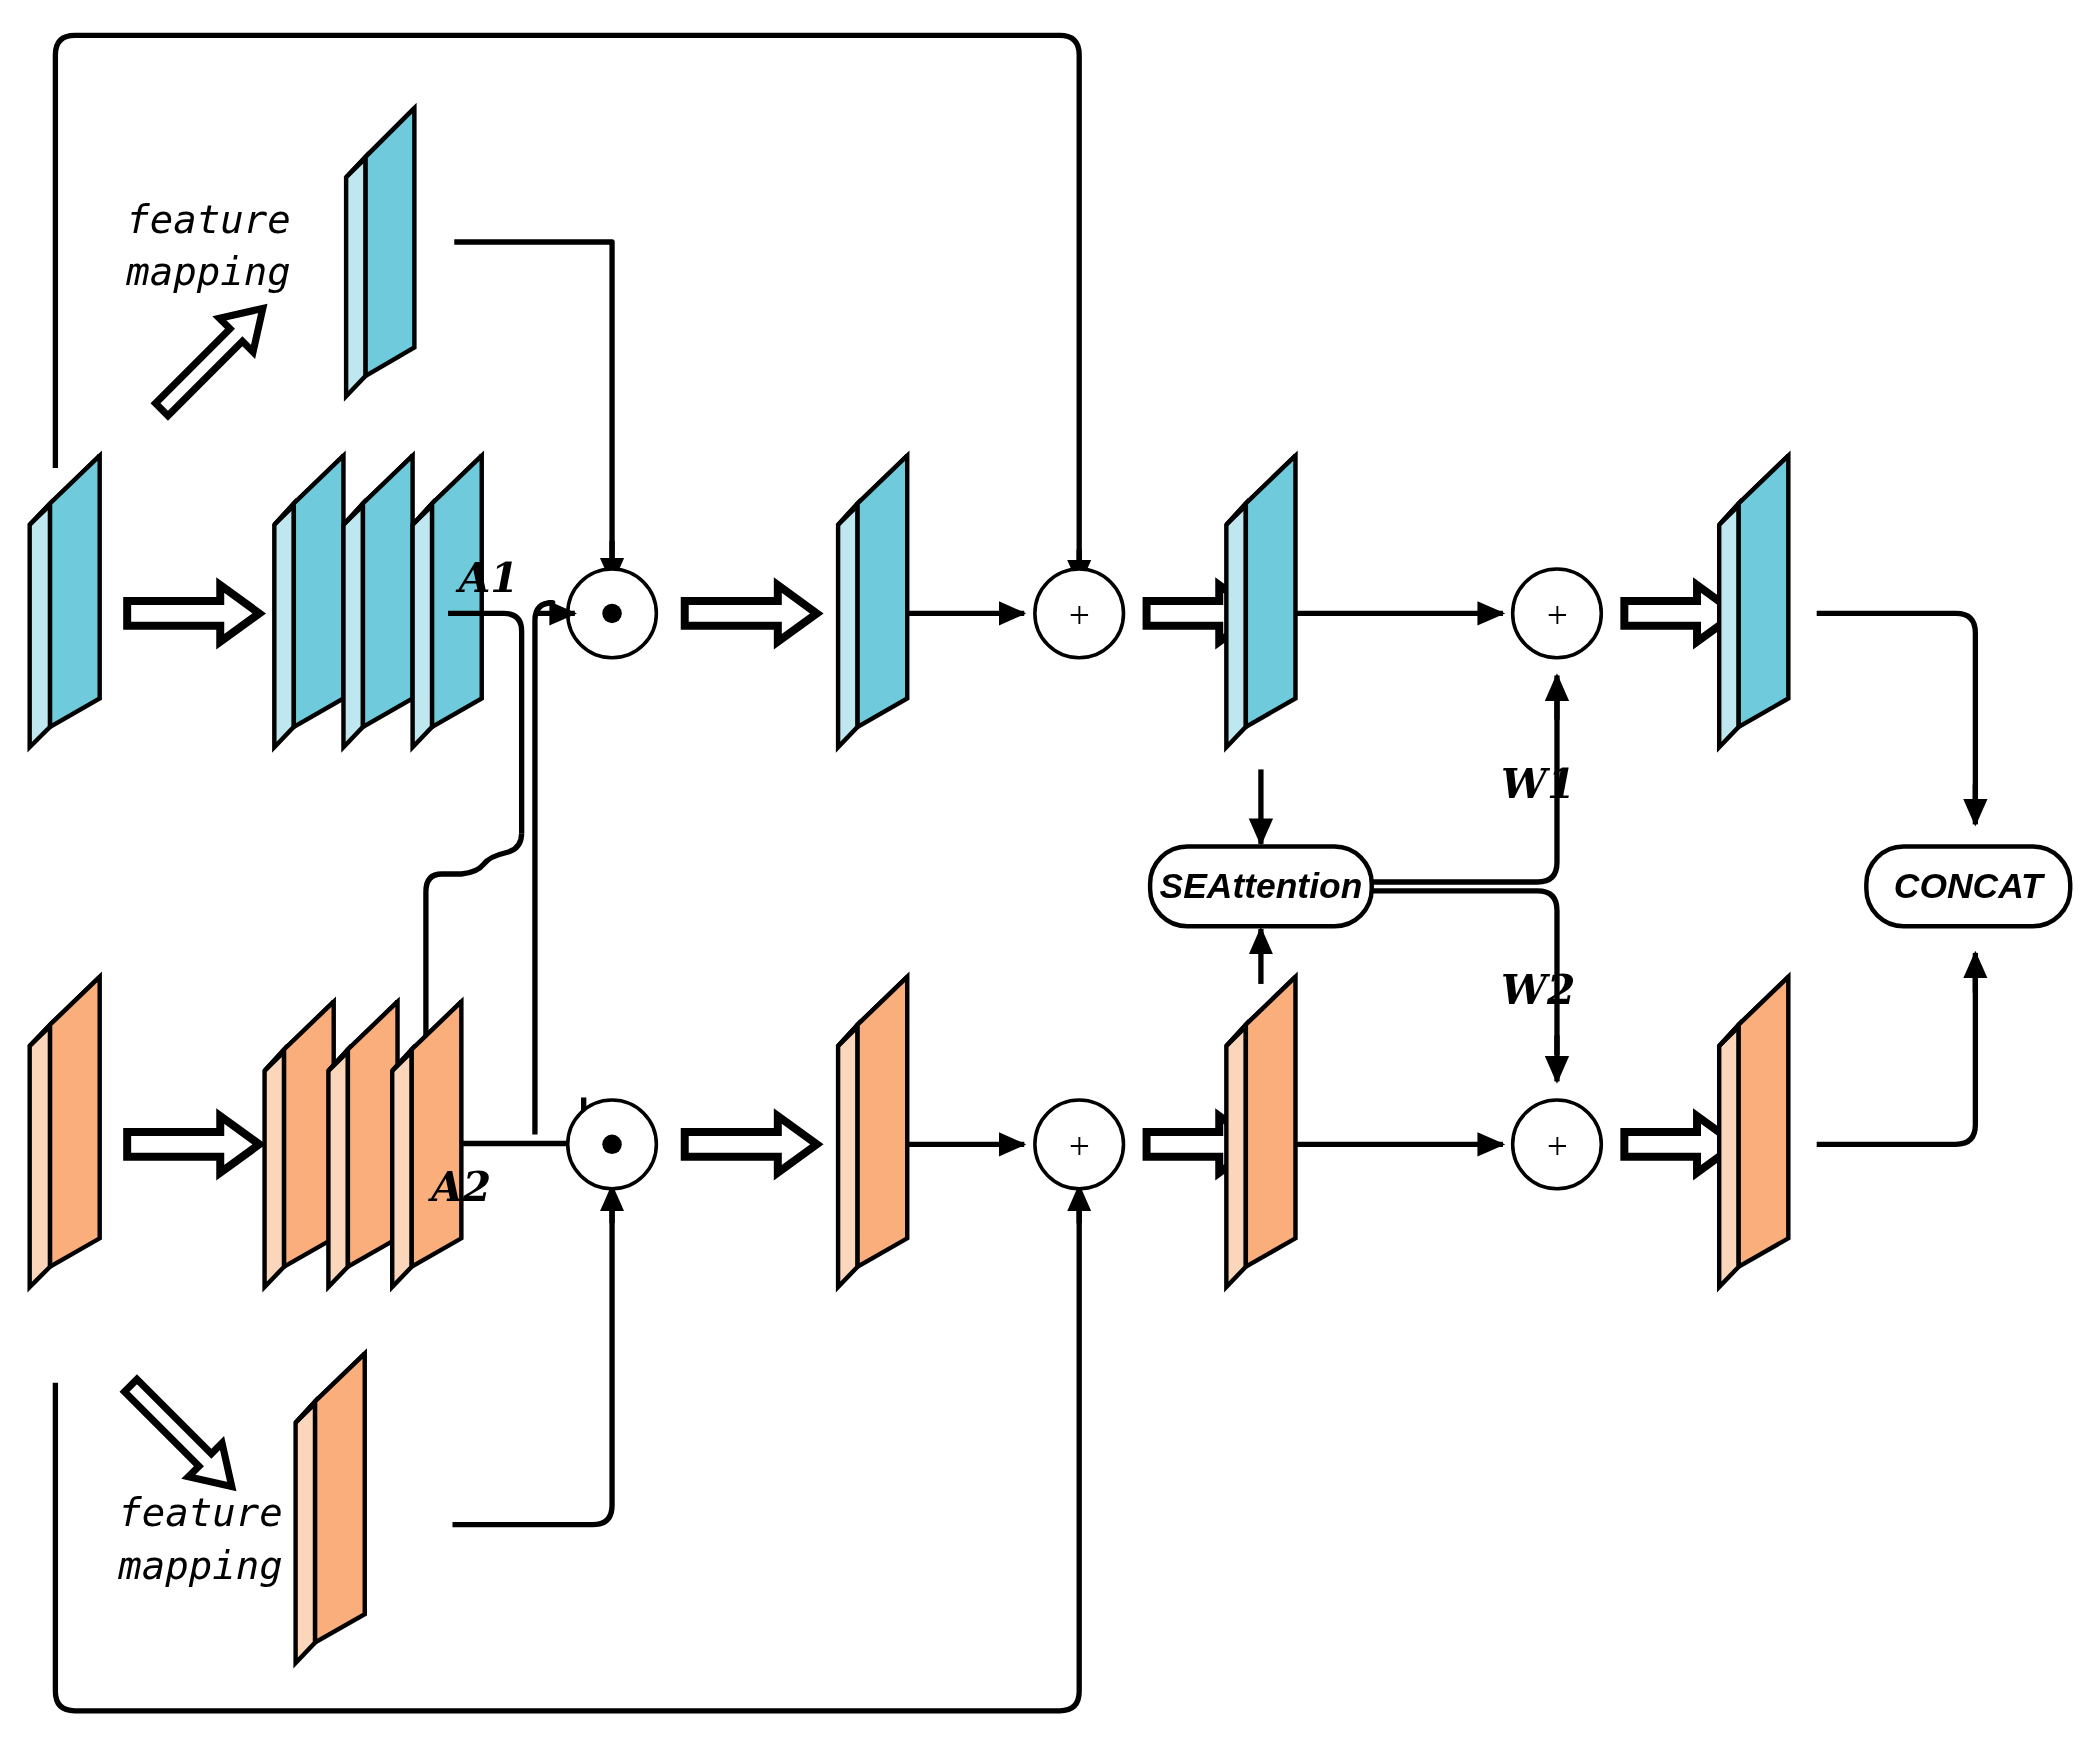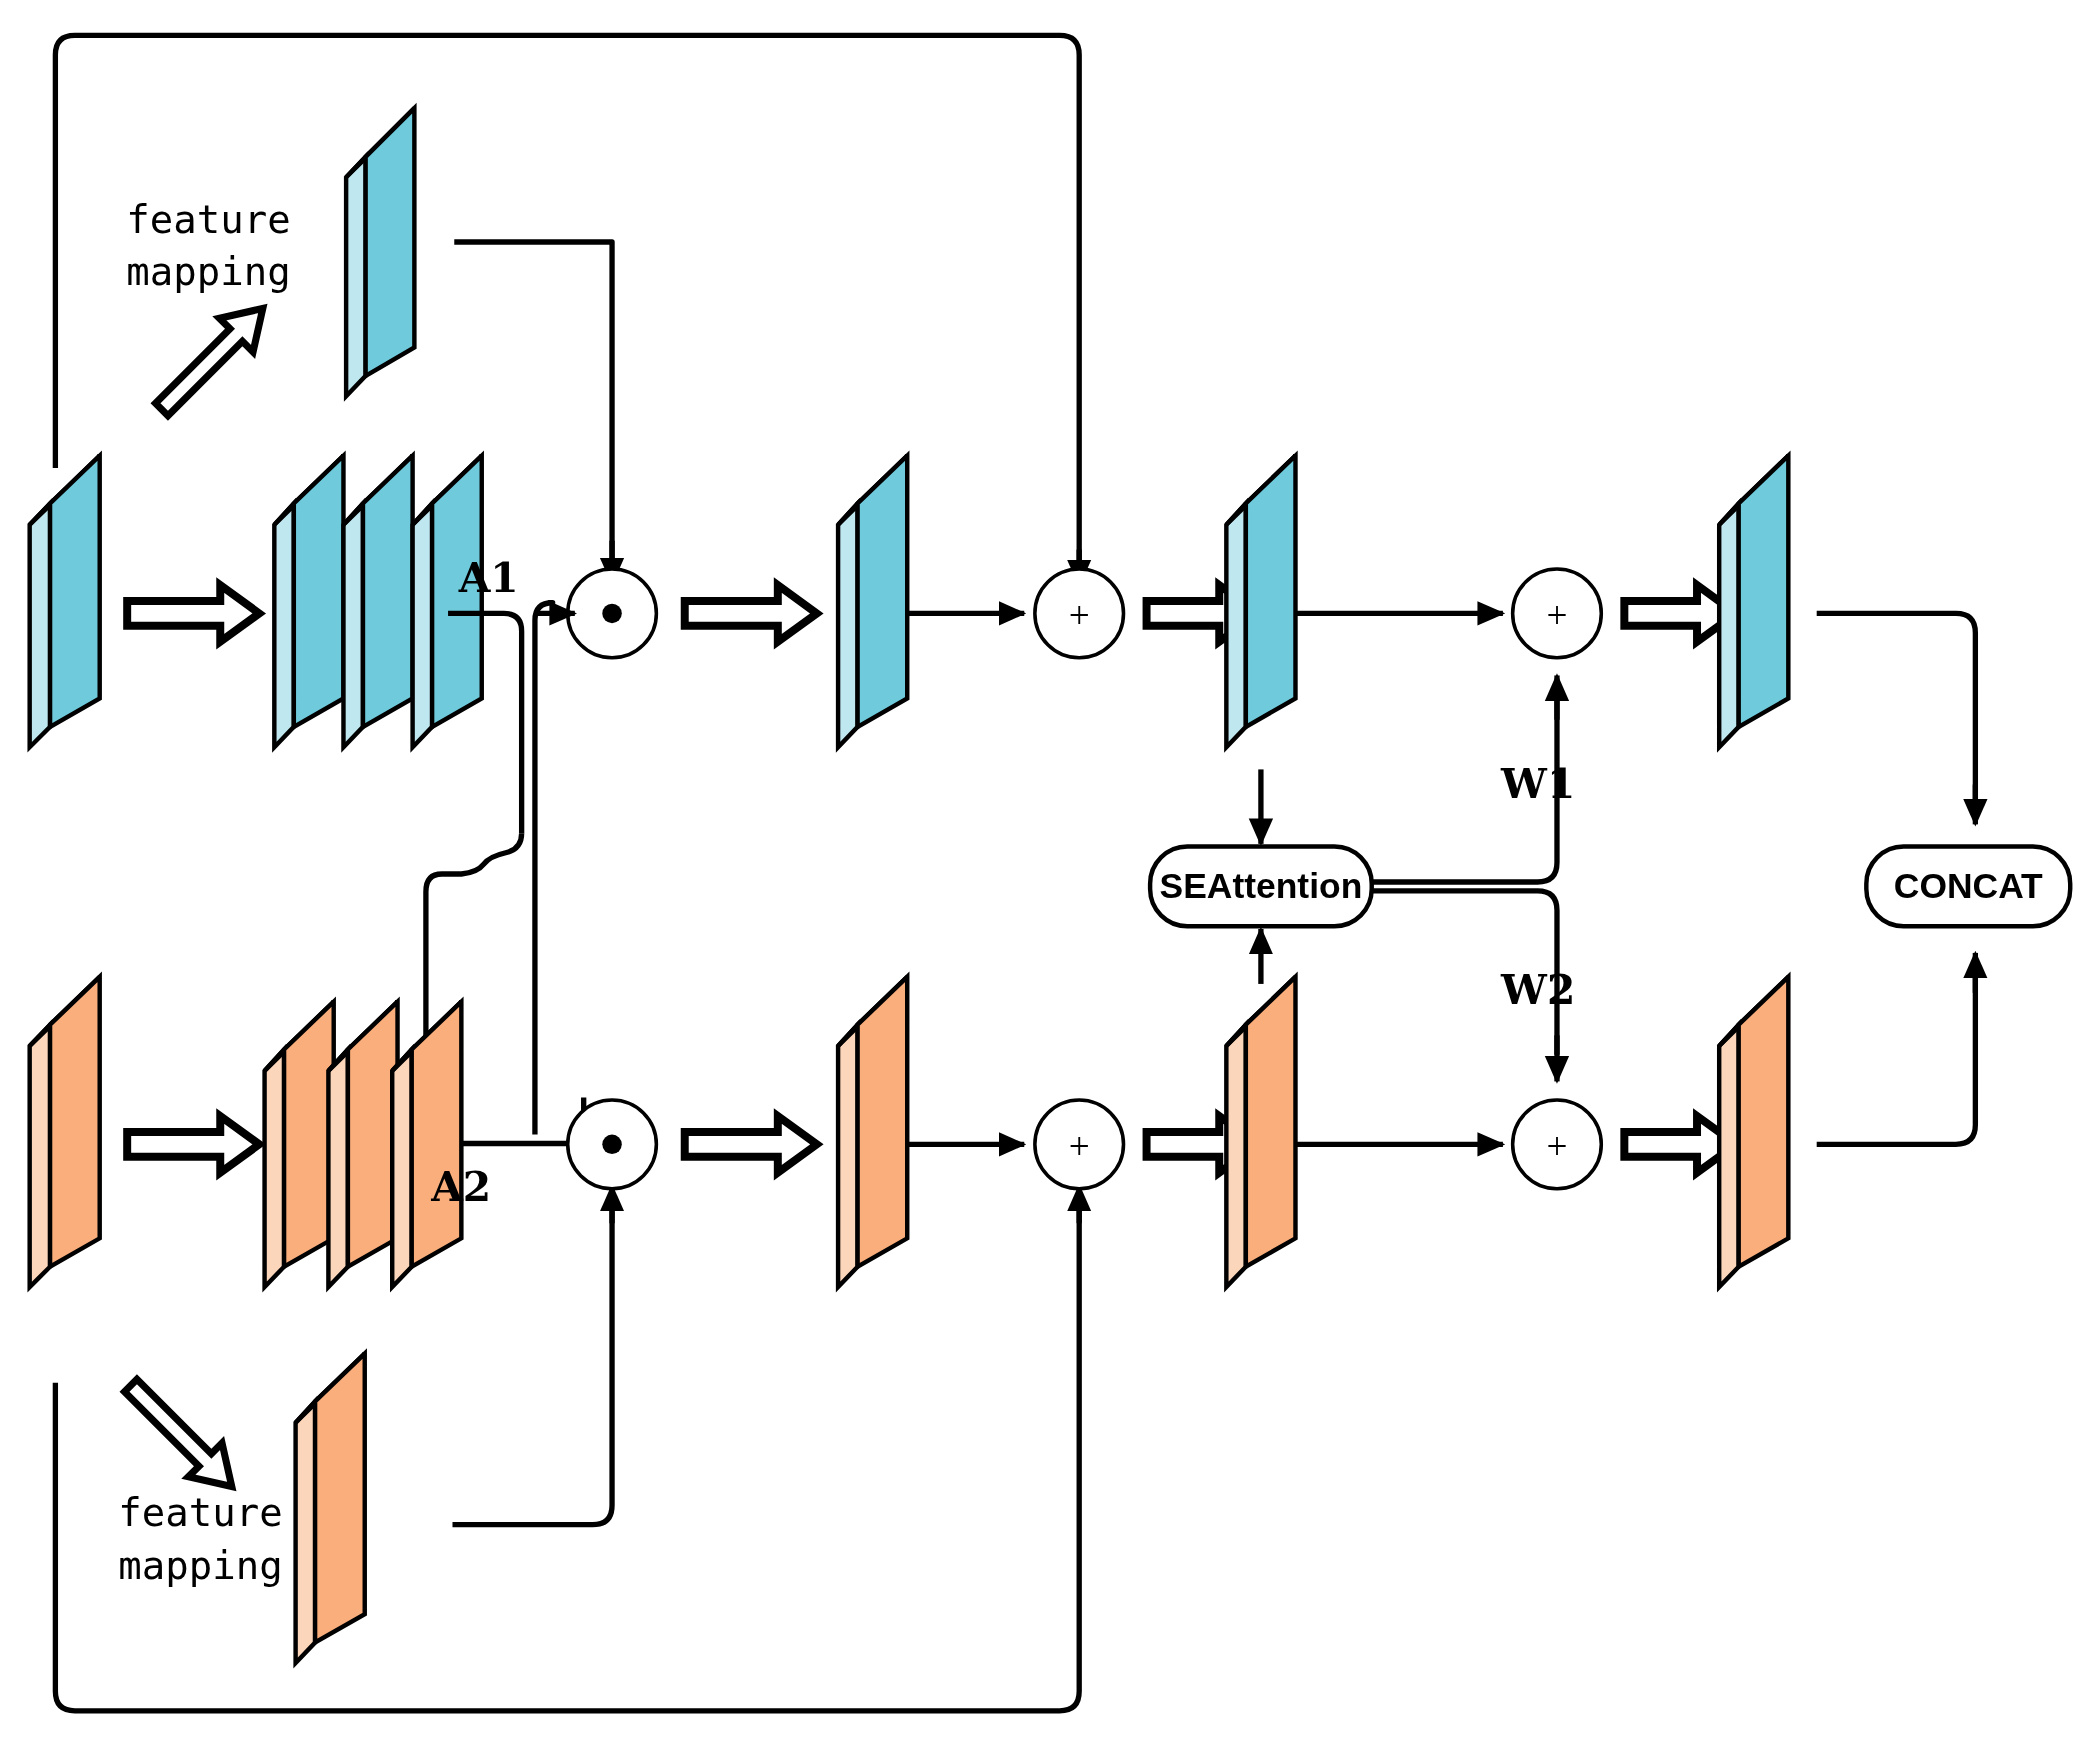--- a/index.html
+++ b/index.html
@@ -1,18 +1,18 @@
 <!DOCTYPE html>
 <html style="font-size:14px"><head>
 <meta charset="utf-8">
 <style>
   html,body{margin:0;padding:0;background:#ffffff;}
   body{width:2099px;height:1756px;overflow:hidden;
        font-family:"Liberation Serif",serif;}
-  #stage{position:relative;width:2099px;height:1512px;background:#fff;}
+  #stage{position:relative;width:2099px;height:1512px;background:#fff;font-style:italic;}
   svg#diagram{position:absolute;left:0;top:0;width:2099px;height:1756px;display:block;}
   .wire{fill:none;stroke:#000;stroke-width:6;stroke-linecap:butt;stroke-linejoin:round;}
   .loop{fill:none;stroke:#000;stroke-width:6;}
   .op-circle{fill:#ffffff;stroke:#000;stroke-width:4;}
   .op-dot{fill:#000;stroke:none;}
   .blockarrow{fill:#ffffff;stroke:#000;stroke-width:9;stroke-linejoin:miter;}
   .fmarrow{fill:#ffffff;stroke:#000;stroke-width:8;stroke-linejoin:miter;}
   .roundbox{fill:#ffffff;stroke:#000;stroke-width:5;}
   .slab-face{stroke:#000;stroke-width:5;stroke-linejoin:miter;}
   .txt-mono{font-family:"DejaVu Sans Mono",monospace;font-size:44px;fill:#000;}

